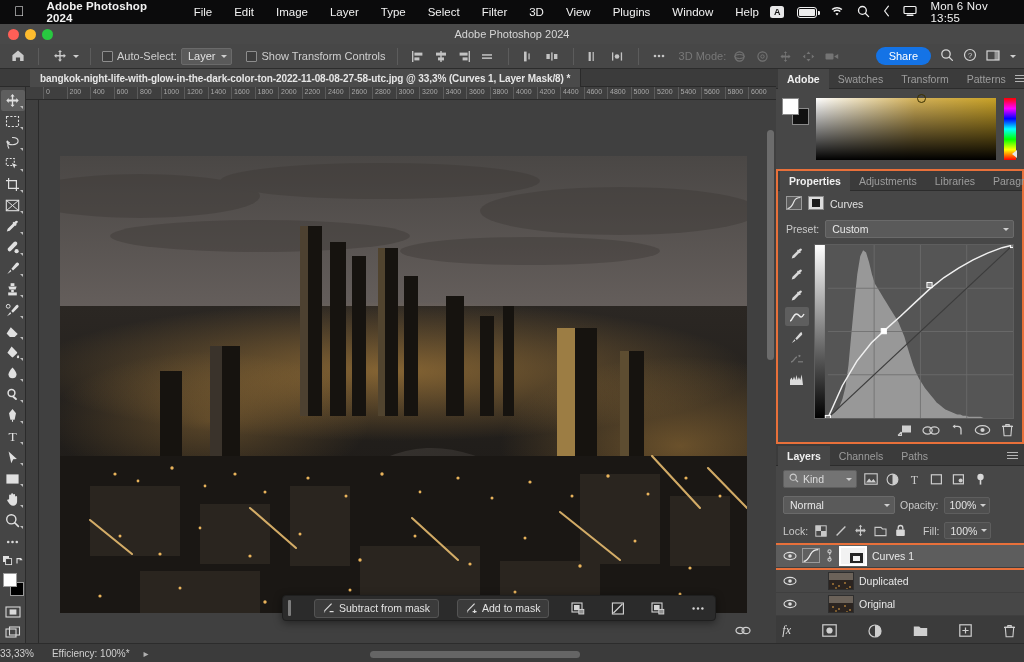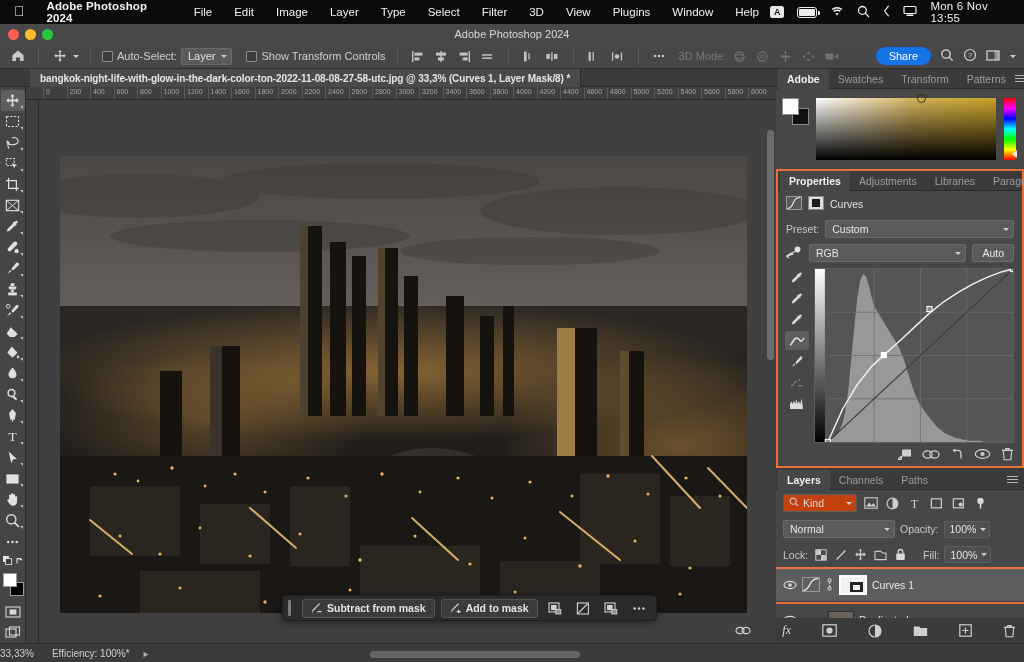--- a/index.html
+++ b/index.html
@@ -124,23 +124,22 @@
     position:absolute; left:21px; top:56px; width:687px; height:457px;
     background:#171717; overflow:hidden;
   }
   .vscroll {
     position:absolute; right:2px; top:30px; width:7px; height:230px;
     background:#8f8f8f; border-radius:4px; opacity:.55;
   }
   .canvas-toolbar {
     position:absolute; left:243px; bottom:22px; height:26px;
     background:#2b2b2b; border:1px solid #1f1f1f; border-radius:4px;
-    display:flex; align-items:center; padding:0 6px 0 2px; gap:6px;
+    display:flex; align-items:center; padding:0 6px 0 2px; gap:18px;
     box-shadow:0 2px 8px rgba(0,0,0,.45);
-    font-weight:bold;
   }
   .grip { width:3px; height:16px; background:#7d7d7d; border-radius:1px; margin:0 5px 0 3px;}
   .ct-btn {
     background:#3b3b3b; border:1px solid #545454; border-radius:3px;
     height:19px; display:flex;align-items:center; gap:5px; padding:0 8px;
     color:#e3e3e3; font-size:10.5px;
   }
   .ct-ic { width:22px;height:19px; display:flex;align-items:center;justify-content:center; color:#dcdcdc;}
 
   
@@ -196,31 +195,31 @@
   .ctool { width:24px;height:19px; display:flex;align-items:center;justify-content:center; color:#d5d5d5;}
   .ctool.sel { background:#5e5e5e; border-radius:2px;}
   .ctool.dim { opacity:.42; }
   .curvegraph { flex:1; height:175px; background:#555; position:relative; border:1px solid #5e5e5e;}
   .prop-footer { display:flex; align-items:center; justify-content:flex-end; gap:10px; padding:4px 8px 5px; }
   .pf-ic { color:#cfcfcf; display:flex; align-items:center;}
 
   
   .layers-row { display:flex; align-items:center; gap:5px; padding:4px 7px;}
   .kind-box {
-    background:#c2410c; border:1px solid #5e5e5e; border-radius:2px; height:18px;
+    background:#737373; border:1px solid #5e5e5e; border-radius:2px; height:18px;
     display:flex;align-items:center; gap:4px; padding:0 4px 0 5px; width:74px;
     font-size:10.5px; color:#dcdcdc;
   }
   .filt-ic { color:#cdcdcd; width:17px;height:17px; display:flex;align-items:center;justify-content:center;}
   .opac-box {
     background:#4f4f4f;border:1px solid #5e5e5e;border-radius:2px;height:17px;
     display:flex;align-items:center;padding:0 3px 0 5px;gap:4px;font-size:10.5px;color:#e4e4e4;
   }
   .lock-ic { width:15px;height:15px;display:flex;align-items:center;justify-content:center;color:#c8c8c8;}
-  .layer-item { display:flex; align-items:center; gap:5px; height:33px; padding:0 7px; border-bottom:1px solid #3f3f3f;}
+  .layer-item { display:flex; align-items:center; gap:5px; height:23px; padding:0 7px; border-bottom:1px solid #3f3f3f;}
   .layer-item.sel { background:#5d5d5d; }
   .eye { width:14px; display:flex; justify-content:center; color:#dcdcdc;}
   .thumb { width:26px;height:18px;background:#6a6a6a;border:1px solid #2e2e2e; overflow:hidden; position:relative;}
   .lname { font-size:10.5px; color:#e8e8e8;}
   .layers-footer { display:flex; align-items:center; justify-content:flex-end; gap:11px; padding:5px 8px; }
   .lf-ic { color:#cfcfcf; display:flex;align-items:center;}
 
   
   .statusbar {
     position:absolute; left:0; bottom:0; width:1024px; height:19px;
@@ -868,34 +867,20 @@
         </span>
         <span class="prop-title">Curves</span>
       </div>
       <div class="row">
         <span class="lbl">Preset:</span>
         <span class="sel-box">
           <span>Custom</span>
           <span class="caret"></span>
         </span>
       </div>
-      <div class="row">
-        <span>
-          <svg width="17" height="15" viewBox="0 0 17 15">
-              <circle cx="11.5" cy="4.5" r="3" fill="#dcdcdc"></circle>
-              <path d="M9 6.5C6 7.5 3 8.8 1 11c2.2-.5 4.3-1.5 6.4-2" stroke="#dcdcdc" stroke-width="1.3" fill="none"></path>
-              <path d="M1 11l1.6 2.2" stroke="#dcdcdc" stroke-width="1.3"></path>
-            </svg>
-        </span>
-        <span class="sel-box">
-          <span>RGB</span>
-          <span class="caret"></span>
-        </span>
-        <span class="btn-auto">Auto</span>
-      </div>
       <div class="curves-wrap">
         <div class="curve-tools">
           <span class="ctool">
             <svg width="14" height="14" viewBox="0 0 14 14">
                 <path d="M11.8 2a1.6 1.6 0 0 0-2.3 0l-.9.9-.6-.5-1 1 .4.5-4.9 4.9-.8 2.7 2.7-.8L9.3 5.8l.5.4 1-1-.5-.6.9-.9A1.6 1.6 0 0 0 11.8 2z" fill="#d8d8d8"></path>
               </svg>
           </span>
           <span class="ctool">
             <svg width="14" height="14" viewBox="0 0 14 14">
                 <path d="M11.8 2a1.6 1.6 0 0 0-2.3 0l-.9.9-.6-.5-1 1 .4.5-4.9 4.9-.8 2.7 2.7-.8L9.3 5.8l.5.4 1-1-.5-.6.9-.9A1.6 1.6 0 0 0 11.8 2z" fill="#d8d8d8"></path>

